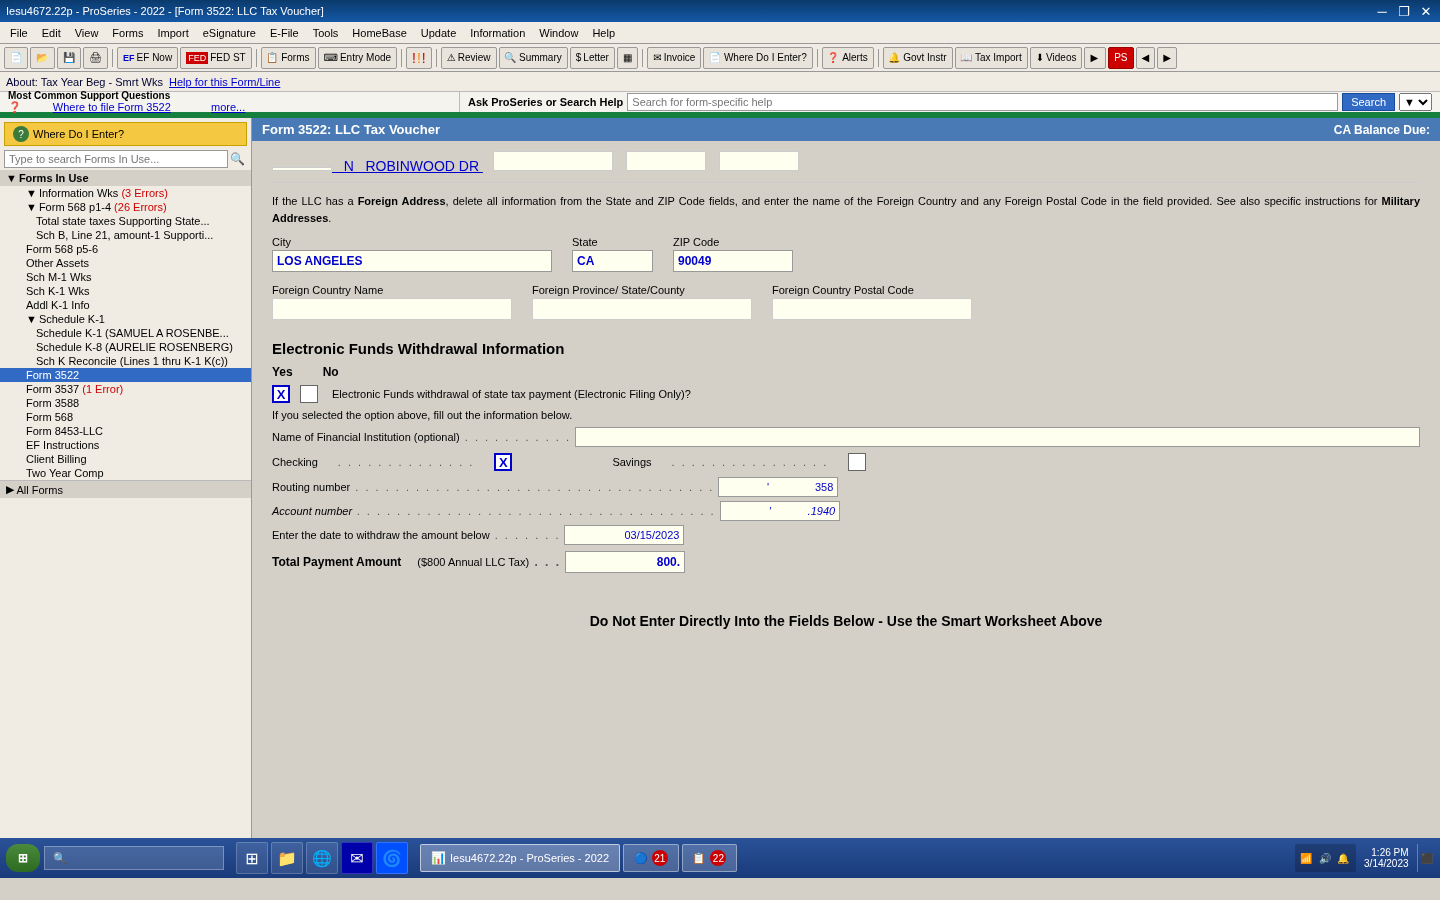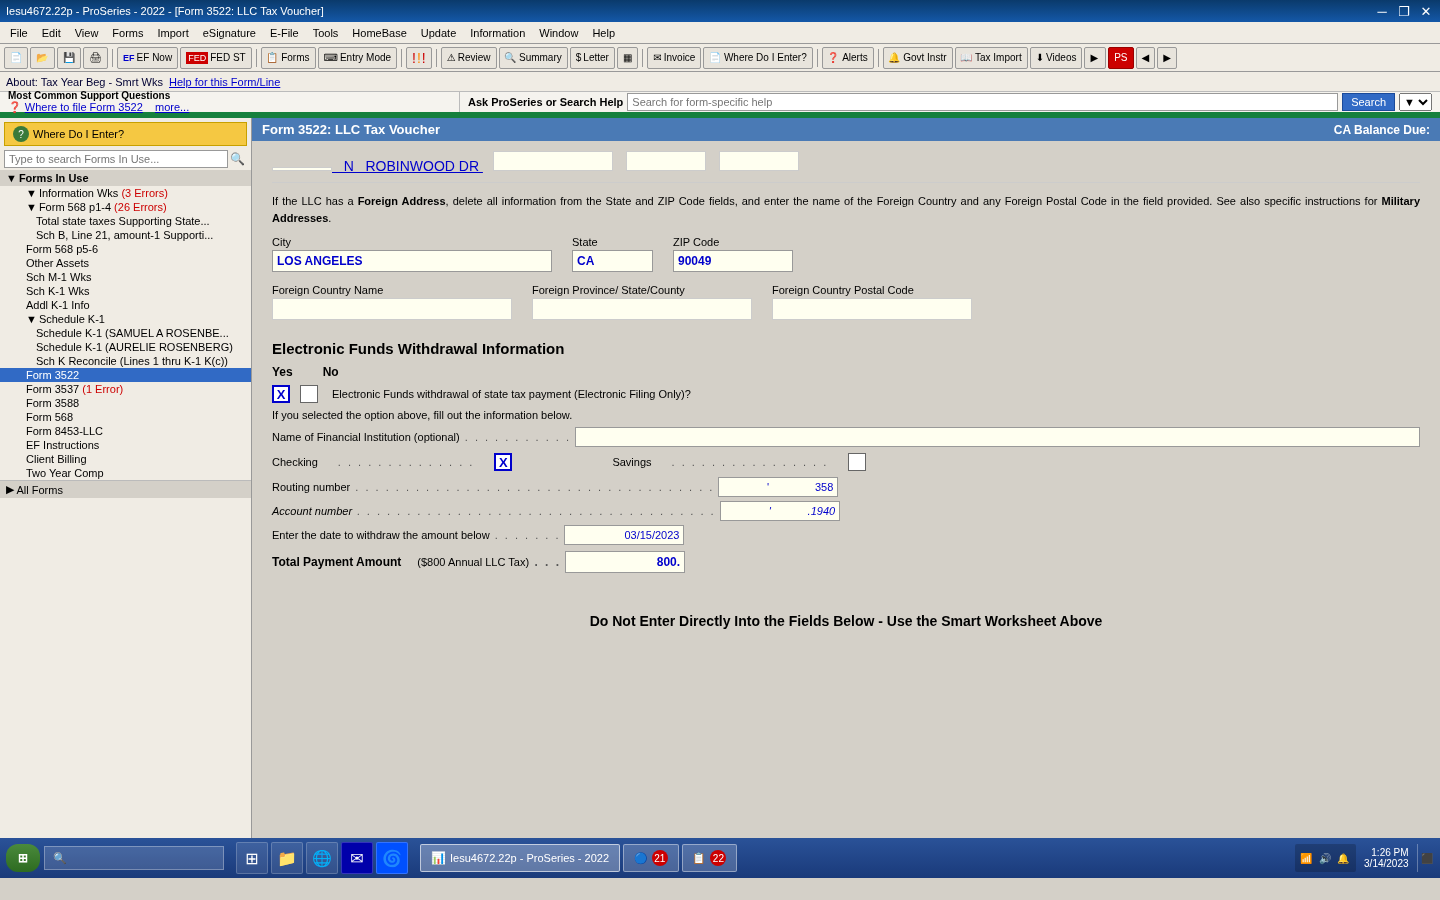--- a/index.html
+++ b/index.html
@@ -84,21 +84,21 @@
       align-items: stretch;
       border-bottom: 6px solid #15803d;
       font-size: 11px;
     }
     .support-section {
       display: flex;
       align-items: center;
       padding: 0 8px;
       border-right: 1px solid #bbb;
     }
-    .support-section a { color: #0000cc; text-decoration: underline; cursor: pointer; }
+    .support-section a { color: #0000cc; text-decoration: underline; cursor: pointer; margin-left: 28px; }
     .support-search {
       flex: 1;
       display: flex;
       align-items: center;
       padding: 0 8px;
       gap: 4px;
     }
     .support-search input {
       flex: 1;
       height: 18px;
@@ -606,21 +606,21 @@
         <span>Addl K-1 Info</span>
       </div>
       <div class="tree-item indented">
         <span style="margin-right:2px;">▼</span>
         <span>Schedule K-1</span>
       </div>
       <div class="tree-item more-indented">
         <span>Schedule K-1 (SAMUEL A ROSENBE...</span>
       </div>
       <div class="tree-item more-indented">
-        <span>Schedule K-1 (AURELIE ROSENBERG)</span>
+        <span>Schedule K-8 (AURELIE ROSENBERG)</span>
       </div>
       <div class="tree-item more-indented">
         <span>Sch K Reconcile (Lines 1 thru K-1 K(c))</span>
       </div>
       <div class="tree-item indented selected">
         <span>Form 3522</span>
       </div>
       <div class="tree-item indented">
         <span>Form 3537</span>
         <span class="error-count">&nbsp;(1 Error)</span>

